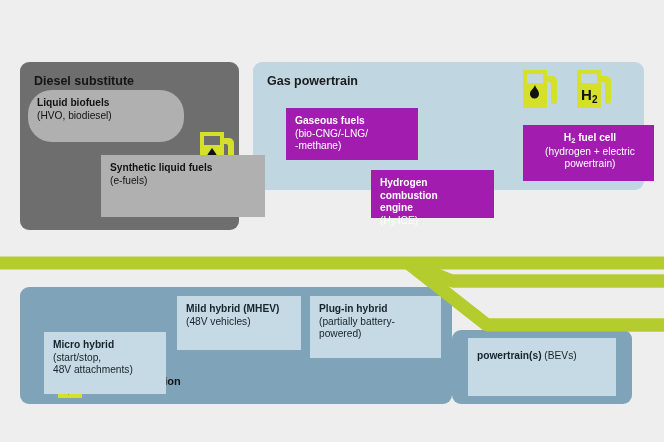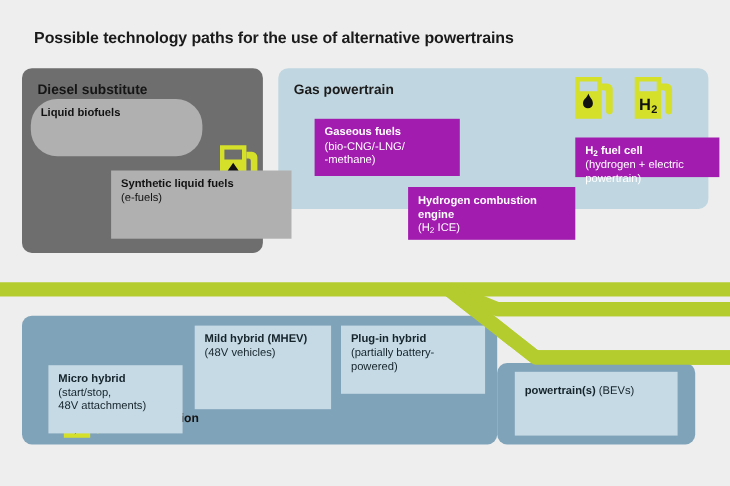--- a/index.html
+++ b/index.html
@@ -40,24 +40,24 @@
   .card .sb{font-size:10.2px;font-weight:normal;display:block;line-height:12.6px;}
   .card-inner{position:absolute;left:9px;top:7px;right:6px;}
 
   .card.gray{background:#b0b0b0;color:#121212;}
   .card.slate{background:#a21caf;color:#ffffff;margin-left:24px;}
   .card.light{background:#c5dae5;color:#16242b;}
 
   #c-biofuel{left:28px;top:90px;width:156px;height:52px;border-radius:24px;}
   #c-synth{left:101px;top:155px;width:164px;height:62px;}
   #c-gaseous{left:262px;top:108px;width:132px;height:52px;}
-  #c-h2ice{left:347px;top:170px;width:152px;height:48px;}
-  #c-fuelcell{left:499px;top:125px;width:131px;height:36px;}
+  #c-h2ice{left:347px;top:170px;width:123px;height:48px;}
+  #c-fuelcell{left:499px;top:125px;width:131px;height:56px;text-align:center;}
   #c-micro{left:44px;top:296px;width:122px;height:62px;margin-top:36px;}
-  #c-mild{left:177px;top:296px;width:124px;height:76px;}
+  #c-mild{left:177px;top:296px;width:124px;height:54px;}
   #c-plugin{left:310px;top:296px;width:131px;height:62px;}
   #c-bev{left:468px;top:338px;width:148px;height:58px;}
   #c-bev .hd{display:inline;}
   #c-bev .sb{display:inline;}
 
   sub{font-size:7.5px;vertical-align:baseline;position:relative;top:2px;}
   #layer-bands{z-index:2;}
   .panel,.card{z-index:6;}
   #panel-elec,#panel-bev{z-index:6;}
   .card{z-index:7;}
@@ -141,20 +141,21 @@
     </g>
   </svg>
 
   
   
 
   
   <div class="card gray" id="c-biofuel">
     <div class="card-inner">
       <span class="hd">Liquid biofuels</span>
+      <span class="sb">(HVO, biodiesel)</span>
     </div>
   </div>
 
   <div class="card gray" id="c-synth">
     <div class="card-inner">
       <span class="hd">Synthetic liquid fuels</span>
       <span class="sb">(e-fuels)</span>
     </div>
   </div>
 
@@ -203,14 +204,13 @@
       <span class="sb">(partially battery-powered)</span>
     </div>
   </div>
 
   <div class="card light" id="c-bev">
     <div class="card-inner">
       <span class="hd">powertrain(s)</span><span class="sb"> (BEVs)</span>
     </div>
   </div>
 
-  <div class="title">Possible technology paths for the use of alternative powertrains</div>
 </div>
 
 </body></html>

